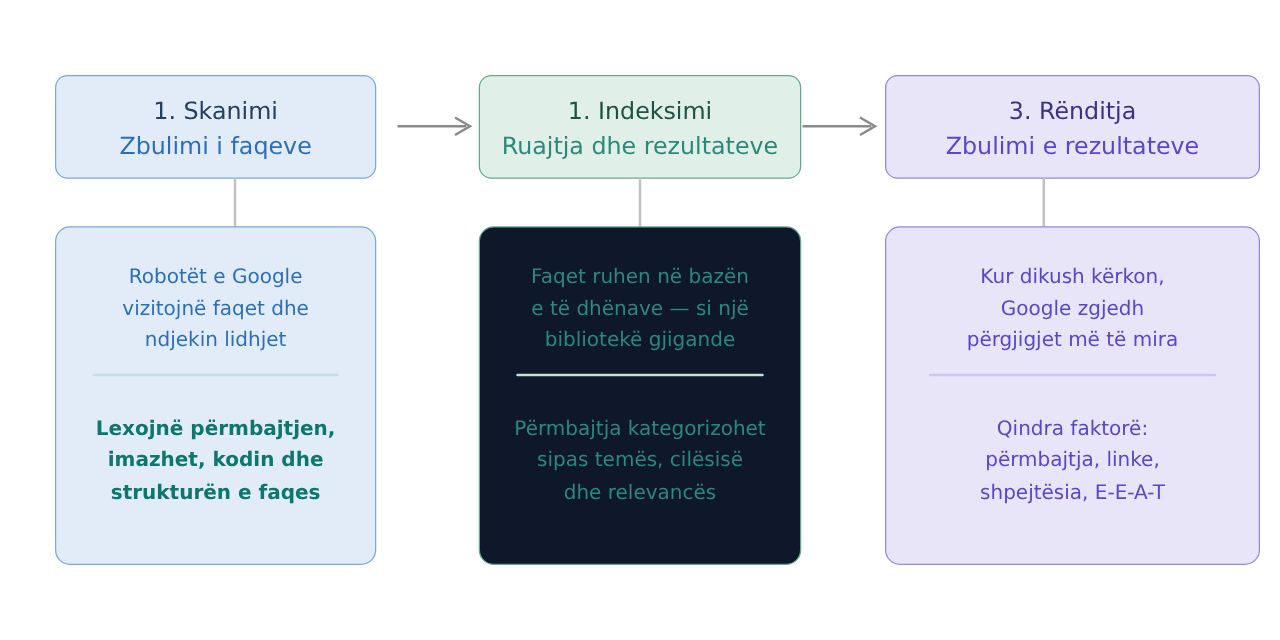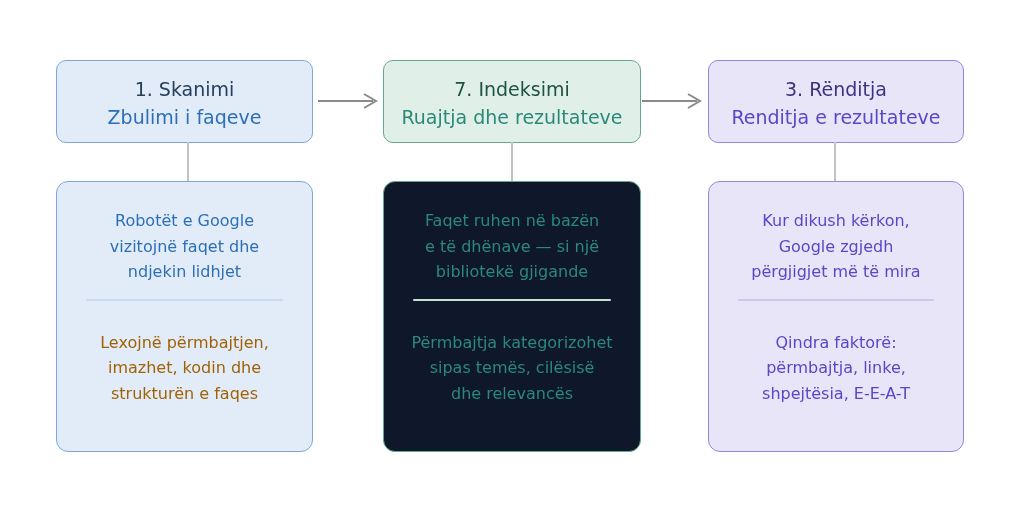--- a/index.html
+++ b/index.html
@@ -40,23 +40,23 @@
     font-size: 16px;
     line-height: 25.5px;
     white-space: pre-line;
   }
   .divider {
     height: 2px;
     width: 77%;
     margin: 14px auto 29px;
     border-radius: 1px;
   }
-  .pos-1 { left: 56px;  width: 257px; }
+  .pos-1 { left: 44px;  width: 257px; }
   .pos-2 { left: 383px; width: 258px; }
-  .pos-3 { left: 708px; width: 256px; }
+  .pos-3 { left: 708px; width: 300px; }
   .connector {
     position: absolute;
     top: 142px;
     height: 40px;
     width: 2px;
   }
   .conn-1 { left: 187px; }
   .conn-2 { left: 511px; }
   .conn-3 { left: 834px; }
   .flow-arrow { position: absolute; top: 92px; }
@@ -71,53 +71,53 @@
   <div class="stage-box header-box pos-1" style="background: rgb(225, 236, 248); border-color: rgb(124, 167, 217);">
     <div class="stage-title stage-title-color" style="color: rgb(36, 64, 94);">1. Skanimi</div>
     <div class="stage-subtitle stage-text" style="color: rgb(45, 111, 183);">Zbulimi i faqeve</div>
   </div>
   <div class="connector conn-1" style="background: rgb(194, 194, 194);"></div>
   <div class="stage-box detail-box pos-1" style="background: rgb(225, 236, 248); border-color: rgb(124, 167, 217);">
     <div class="detail-text stage-text" style="color: rgb(45, 111, 183);">Robotët e Google
 vizitojnë faqet dhe
 ndjekin lidhjet</div>
     <div class="divider" style="background: rgb(201, 220, 239);"></div>
-    <div class="detail-text stage-text" style="color: #a16207;">Lexojnë përmbajtjen,
+    <div class="detail-text stage-text" style="color: #0f766e; font-weight: bold;">Lexojnë përmbajtjen,
 imazhet, kodin dhe
 strukturën e faqes</div>
   </div>
 
   <svg class="flow-arrow arrow-1" width="67" height="18">
     <line class="arrow-stroke" x1="1" y1="9" x2="56" y2="9" stroke-width="2" fill="none" stroke="#8a8a8a"></line>
     <polyline class="arrow-stroke" points="47,2 59,9 47,16" stroke-width="2" fill="none" stroke="#8a8a8a"></polyline>
   </svg>
 
   <div class="stage-box header-box pos-2" style="background: rgb(224, 240, 232); border-color: rgb(102, 169, 138);">
-    <div class="stage-title stage-title-color" style="color: rgb(29, 82, 69);">7. Indeksimi</div>
+    <div class="stage-title stage-title-color" style="color: rgb(29, 82, 69);">1. Indeksimi</div>
     <div class="stage-subtitle stage-text" style="color: rgb(43, 137, 122);">Ruajtja dhe rezultateve</div>
   </div>
   <div class="connector conn-2" style="background: rgb(194, 194, 194);"></div>
   <div class="stage-box detail-box pos-2" style="background: #0f172a; border-color: rgb(102, 169, 138);">
     <div class="detail-text stage-text" style="color: rgb(43, 137, 122);">Faqet ruhen në bazën
 e të dhënave — si një
 bibliotekë gjigande</div>
     <div class="divider" style="background: rgb(198, 224, 211);"></div>
     <div class="detail-text stage-text" style="color: rgb(43, 137, 122);">Përmbajtja kategorizohet
 sipas temës, cilësisë
 dhe relevancës</div>
   </div>
 
   <svg class="flow-arrow arrow-2" width="67" height="18">
     <line class="arrow-stroke" x1="1" y1="9" x2="56" y2="9" stroke-width="2" fill="none" stroke="#8a8a8a"></line>
     <polyline class="arrow-stroke" points="47,2 59,9 47,16" stroke-width="2" fill="none" stroke="#8a8a8a"></polyline>
   </svg>
 
   <div class="stage-box header-box pos-3" style="background: rgb(233, 229, 248); border-color: rgb(148, 136, 222);">
     <div class="stage-title stage-title-color" style="color: rgb(60, 51, 128);">3. Rënditja</div>
-    <div class="stage-subtitle stage-text" style="color: rgb(88, 71, 198);">Renditja e rezultateve</div>
+    <div class="stage-subtitle stage-text" style="color: rgb(88, 71, 198);">Zbulimi e rezultateve</div>
   </div>
   <div class="connector conn-3" style="background: rgb(194, 194, 194);"></div>
   <div class="stage-box detail-box pos-3" style="background: rgb(233, 229, 248); border-color: rgb(148, 136, 222);">
     <div class="detail-text stage-text" style="color: rgb(88, 71, 198);">Kur dikush kërkon,
 Google zgjedh
 përgjigjet më të mira</div>
     <div class="divider" style="background: rgb(205, 198, 238);"></div>
     <div class="detail-text stage-text" style="color: rgb(88, 71, 198);">Qindra faktorë:
 përmbajtja, linke,
 shpejtësia, E-E-A-T</div>

